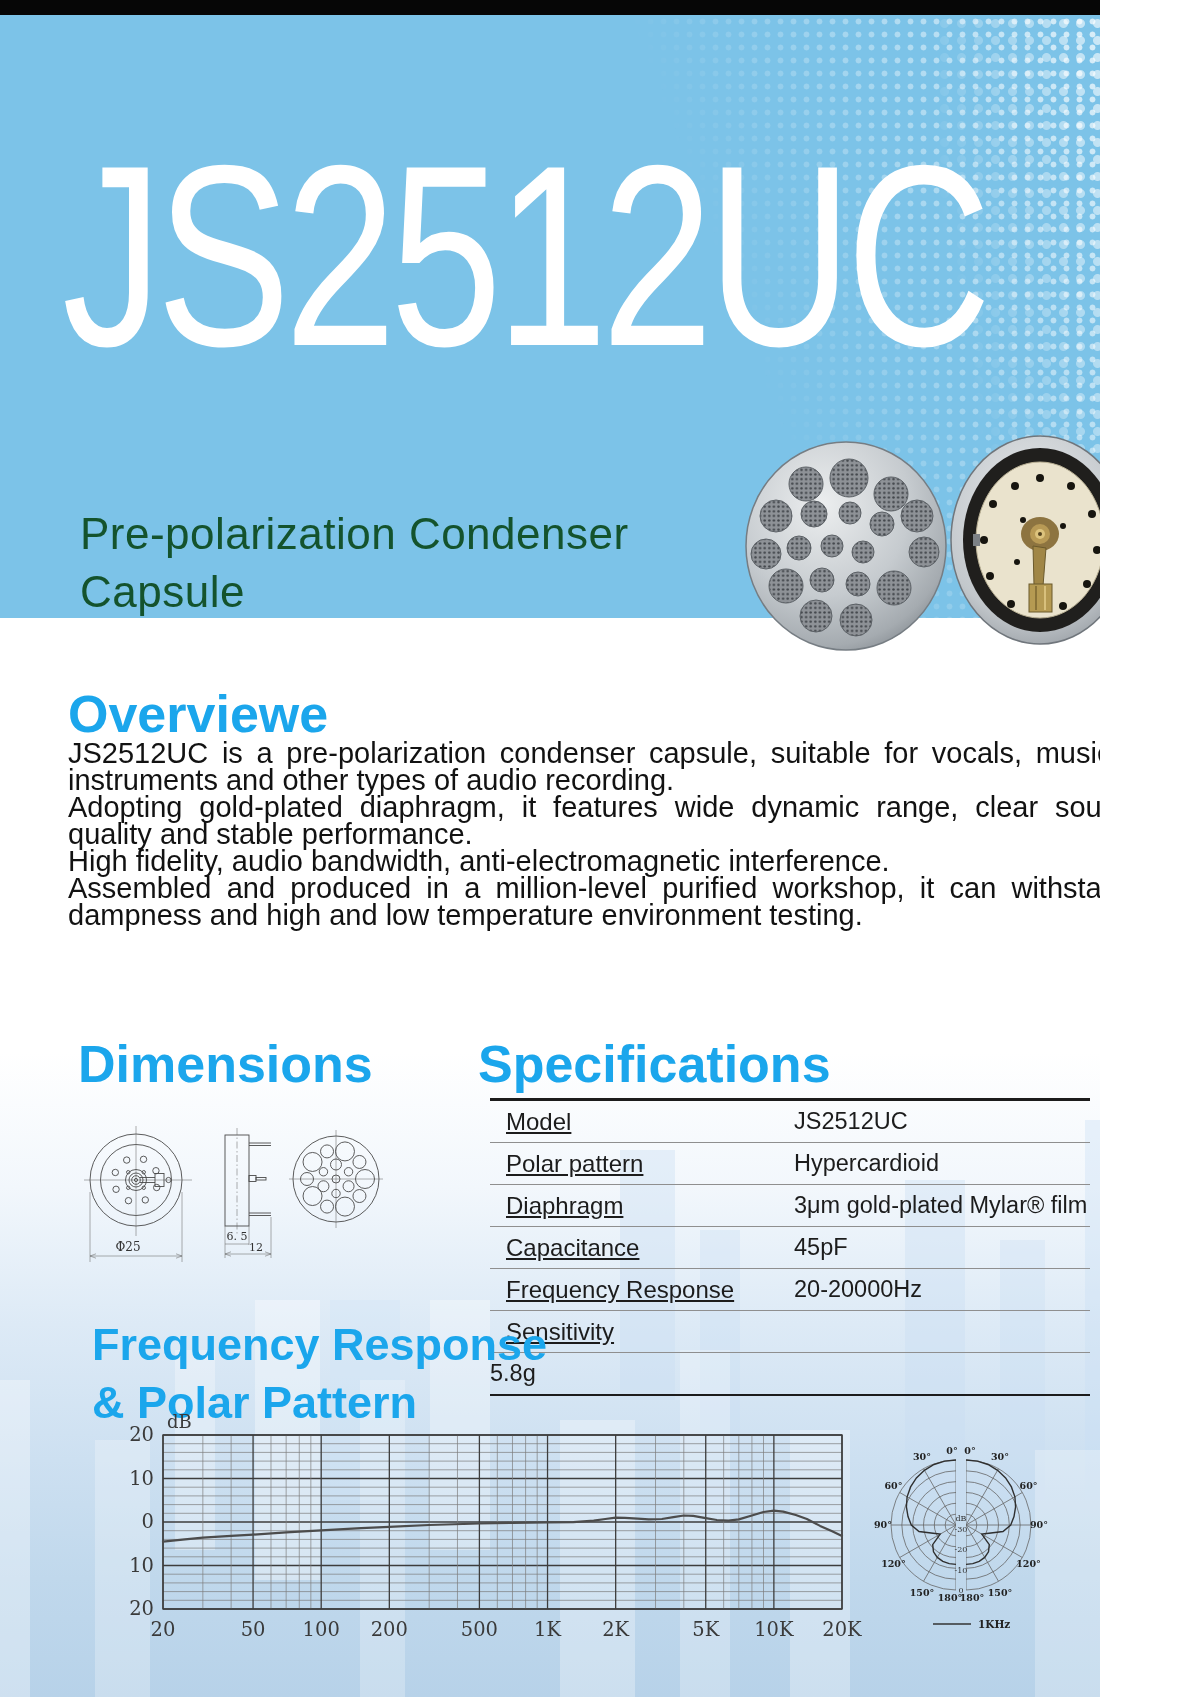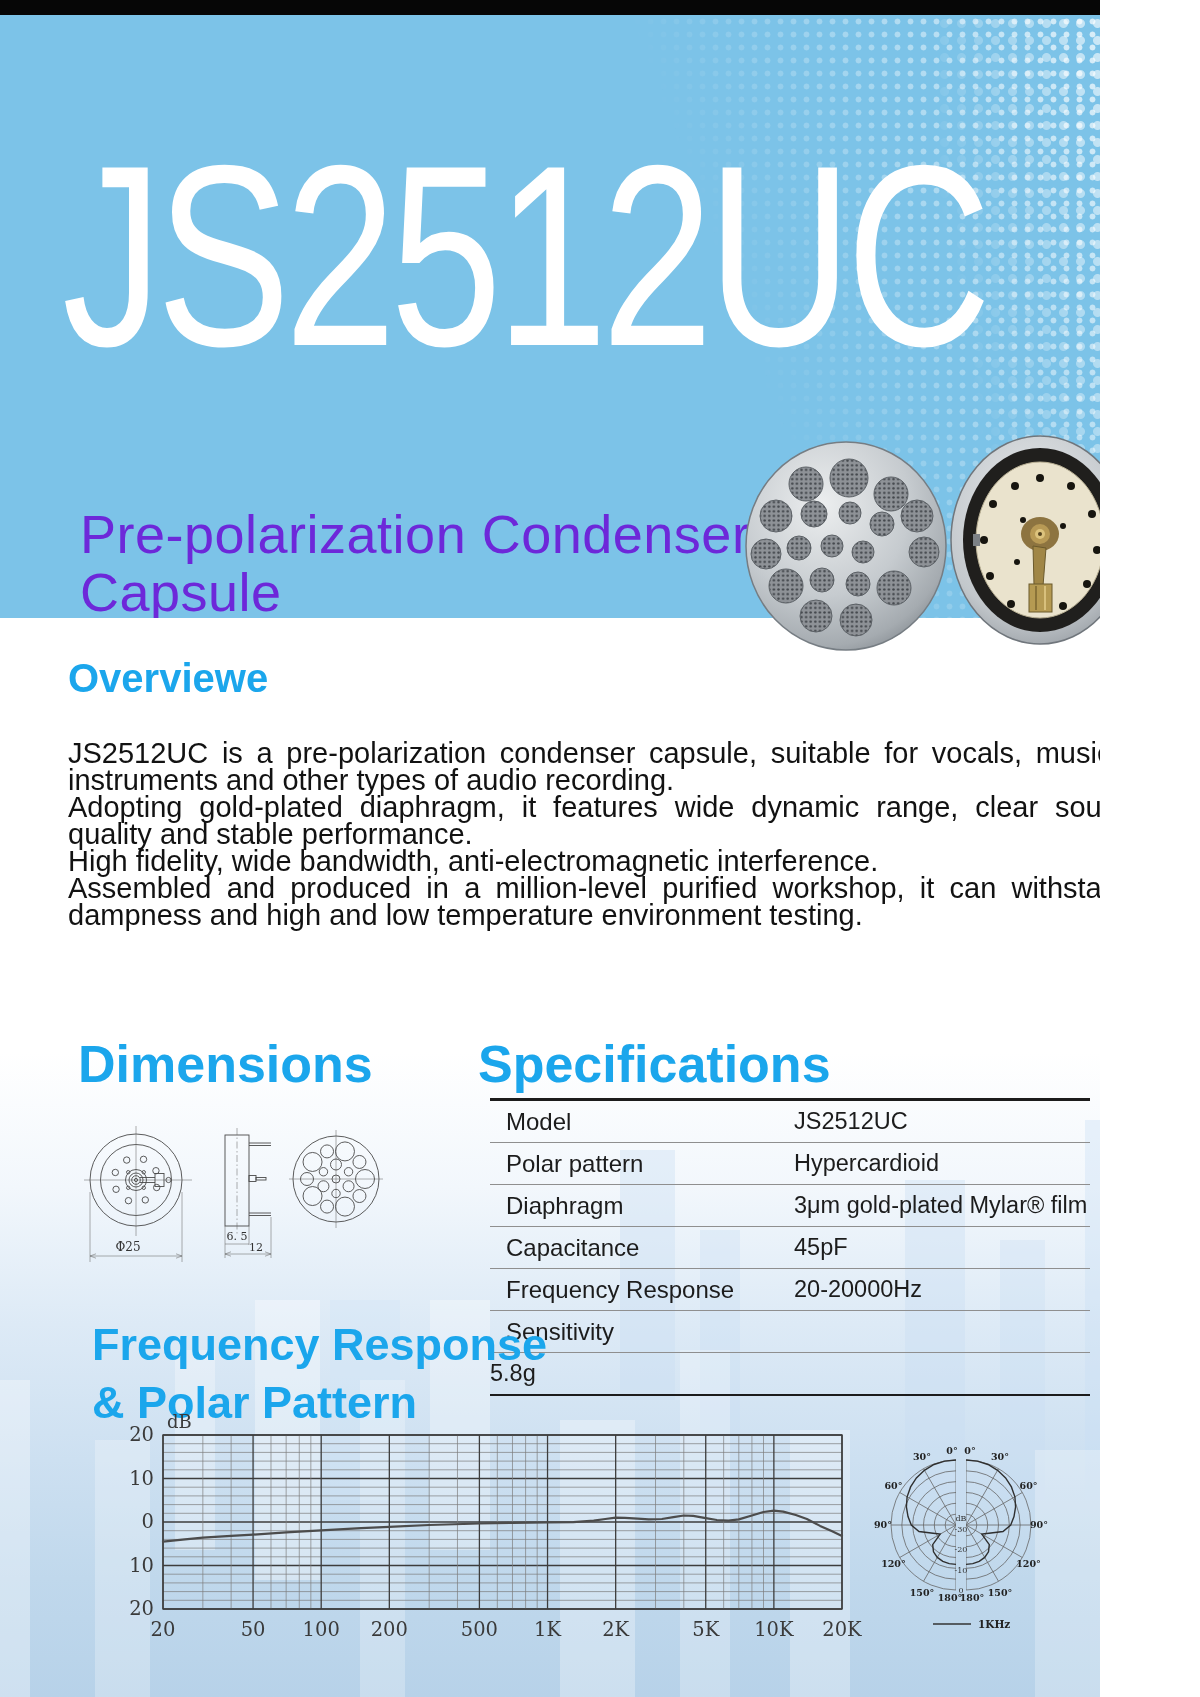--- a/index.html
+++ b/index.html
@@ -23,41 +23,41 @@
     background-size:17px 17px;
     -webkit-mask-image:linear-gradient(260deg,rgba(0,0,0,.9) 10%,rgba(0,0,0,0) 80%);
     mask-image:linear-gradient(260deg,rgba(0,0,0,.9) 10%,rgba(0,0,0,0) 80%);
   }
   .hero-title{
     position:absolute;left:62px;top:112px;color:#ffffff;
     font-size:258px;line-height:1;font-weight:400;letter-spacing:-8px;
     transform:scaleX(.78);transform-origin:left top;white-space:nowrap;
   }
   .hero-subtitle{
-    position:absolute;left:80px;top:490px;color:#6d28d9;
-    font-size:54px;line-height:58px;font-weight:400;letter-spacing:.5px;
+    position:absolute;left:80px;top:490px;color:#14532d;
+    font-size:44px;line-height:58px;font-weight:400;letter-spacing:.5px;
   }
   .photo{position:absolute;z-index:3;}
   .blue-heading{position:absolute;color:#1ba6ec;font-weight:700;letter-spacing:0;z-index:2;}
-  .h-overview{left:68px;top:656px;font-size:40px;}
+  .h-overview{left:68px;top:684px;font-size:52px;}
   .h-dims{left:78px;top:1034px;font-size:52px;}
   .h-specs{left:478px;top:1034px;font-size:52px;}
   .h-freq{left:92px;top:1316px;font-size:45px;line-height:58px;}
   .body-copy{
     position:absolute;left:68px;top:740px;width:1066px;z-index:2;
     font-size:29px;line-height:27px;color:#121212;text-align:justify;
   }
   .body-copy p{margin:0;}
   .spec-table{
     position:absolute;left:490px;top:1098px;width:600px;z-index:2;
     border-top:3px solid #1c1c1c;border-bottom:2px solid #1c1c1c;
   }
   .spec-row{display:flex;align-items:center;height:41px;border-bottom:1px solid #8f8f8f;}
   .spec-row:last-child{border-bottom:none;}
-  .spec-label{width:288px;padding-left:16px;font-size:24px;color:#1c1c1c;}
+  .spec-label{width:288px;padding-left:16px;font-size:24px;color:#1c1c1c;text-decoration:underline;}
   .spec-value{flex:1;font-size:23.5px;color:#1c1c1c;}
   .dim-svg{position:absolute;left:60px;top:1118px;z-index:2;}
   .freq-svg{position:absolute;left:120px;top:1412px;z-index:2;}
   .polar-svg{position:absolute;left:870px;top:1430px;z-index:2;}
   .skyline{position:absolute;left:0;top:0;width:1200px;height:1697px;z-index:0;pointer-events:none;}
   .skyline div{position:absolute;}
 </style>
 </head>
 <body>
 
@@ -169,21 +169,21 @@
     <rect x="80" y="150" width="23" height="28" fill="#b59a52" stroke="#6b5a2c" stroke-width="1"></rect>
     <line x1="87" y1="152" x2="87" y2="176" stroke="#8a7338" stroke-width="2"></line>
     <line x1="96" y1="152" x2="96" y2="176" stroke="#d8c07c" stroke-width="2"></line>
   </svg>
 
   <div class="blue-heading h-overview">Overviewe</div>
 
   <div class="body-copy">
     <p>JS2512UC is a pre-polarization condenser capsule, suitable for vocals, musical instruments and other types of audio recording.</p>
     <p>Adopting gold-plated diaphragm, it features wide dynamic range, clear sound quality and stable performance.</p>
-    <p>High fidelity, wide bandwidth, anti-electromagnetic interference.</p>
+    <p>High fidelity, audio bandwidth, anti-electromagnetic interference.</p>
     <p>Assembled and produced in a million-level purified workshop, it can withstand dampness and high and low temperature environment testing.</p>
   </div>
 
   <div class="blue-heading h-dims">Dimensions</div>
   <div class="blue-heading h-specs">Specifications</div>
 
   <svg id="dim-svg" class="dim-svg" width="340" height="165" viewBox="0 0 340 165">
       <g fill="none" stroke="#4a4a4a" stroke-width="0.9">
         <circle cx="76" cy="62" r="46"></circle>
         <circle cx="76" cy="62" r="35.5"></circle>

